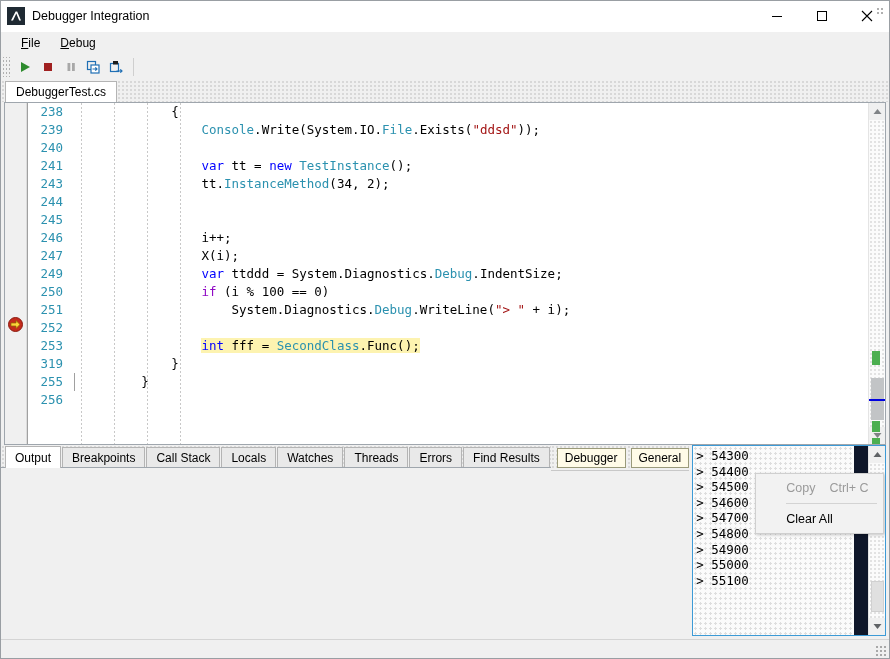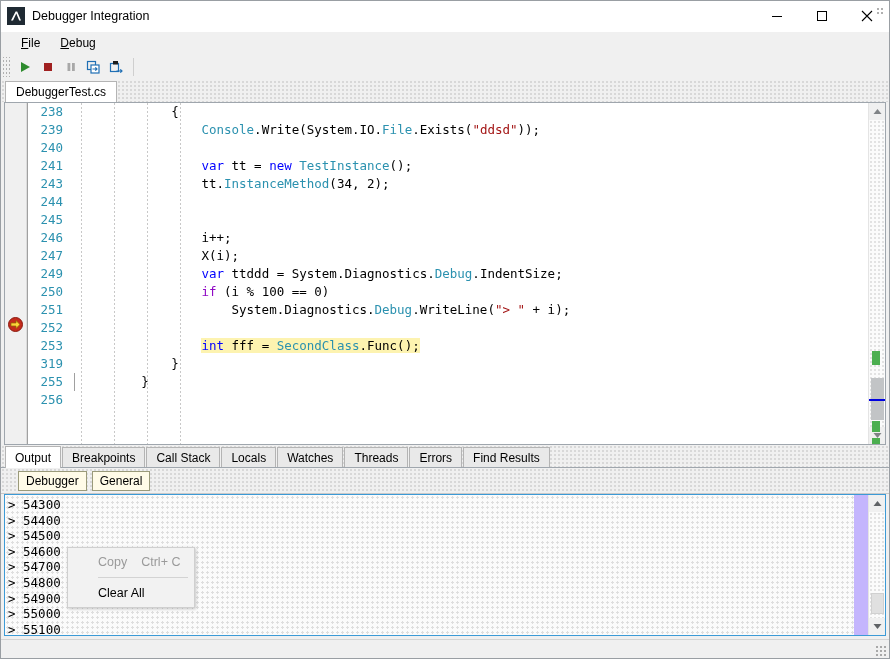--- a/index.html
+++ b/index.html
@@ -195,21 +195,21 @@
   .marker-green {
     position: absolute; left: 3px; width: 8px; background: #4caf50;
   }
   .marker-blue {
     position: absolute; left: 0px; width: 17px; height: 2px; background: #0000e0;
   }
 
   
   .bottom {
     flex: 1 1 auto;
-    display: flex; flex-direction: column;
+    display: flex; flex-direction: row;
     background: #f0f0f0;
     min-height: 0;
   }
   .panel-tabs {
     height: 23px; min-height: 23px;
     display: flex; align-items: flex-end;
     padding-left: 4px;
     border-bottom: 1px solid #9fa6ad;
     background-image: radial-gradient(#d8d8d8 38%, transparent 39%);
     background-size: 4px 4px;
@@ -222,39 +222,39 @@
     background: #e9e9e9; margin-right: 1px;
     cursor: default;
   }
   .ptab.active {
     background: #ffffff; height: 22px; margin-bottom: -1px;
     position: relative; z-index: 2;
   }
   .subbar {
     height: 26px; min-height: 26px;
     display: flex; align-items: center;
-    padding-left: 17px; gap: 5px;
+    padding-left: 6px; gap: 5px;
     background-image: radial-gradient(#d8d8d8 38%, transparent 39%);
     background-size: 4px 4px;
     background-color: #f0f0f0;
     border-bottom: 1px solid #c8c8c8;
   }
   .subbtn {
     height: 20px; padding: 0 7px;
     display: flex; align-items: center;
     font-size: 12px; color: #000;
     background: #fffbe8;
     border: 1px solid #9a9a7a;
     cursor: default;
   }
   .output-wrap {
     flex: 1 1 auto;
     margin: 0 3px 3px 3px;
     border: 1px solid #3c9ad6;
-    background: #c4b5fd;
+    background: #0f172a;
     display: flex;
     position: relative;
     min-height: 0;
     overflow: hidden;
     gap: 14px;
   }
   .output-area {
     flex: 1 1 auto;
     background-image: radial-gradient(#dedede 35%, transparent 36%);
     background-size: 5px 5px;
@@ -522,21 +522,21 @@
         <div class="sb-track">
           <div class="sb-thumb" style="top:76%; height:20%; background:#e0e0e0; border:1px solid #d0d0d0;"></div>
         </div>
         <div class="sb-arrow">
           <svg width="9" height="7" viewBox="0 0 9 7">
               <path d="M4.5 6 L0.5 1 L8.5 1 Z" fill="#606366"></path>
             </svg>
         </div>
       </div>
 
-      <div class="ctxmenu" id="ctxmenu" style="left:62px; top:52px;">
+      <div class="ctxmenu" id="ctxmenu" style="left:62px; top:27px;">
           <div class="ctx-item disabled">
             <span>Copy</span>
             <span class="ctx-key">Ctrl+ C</span>
           </div>
           <div class="ctx-sep"></div>
           <div class="ctx-item">
             <span>Clear All</span>
           </div>
         </div>
     </div>

